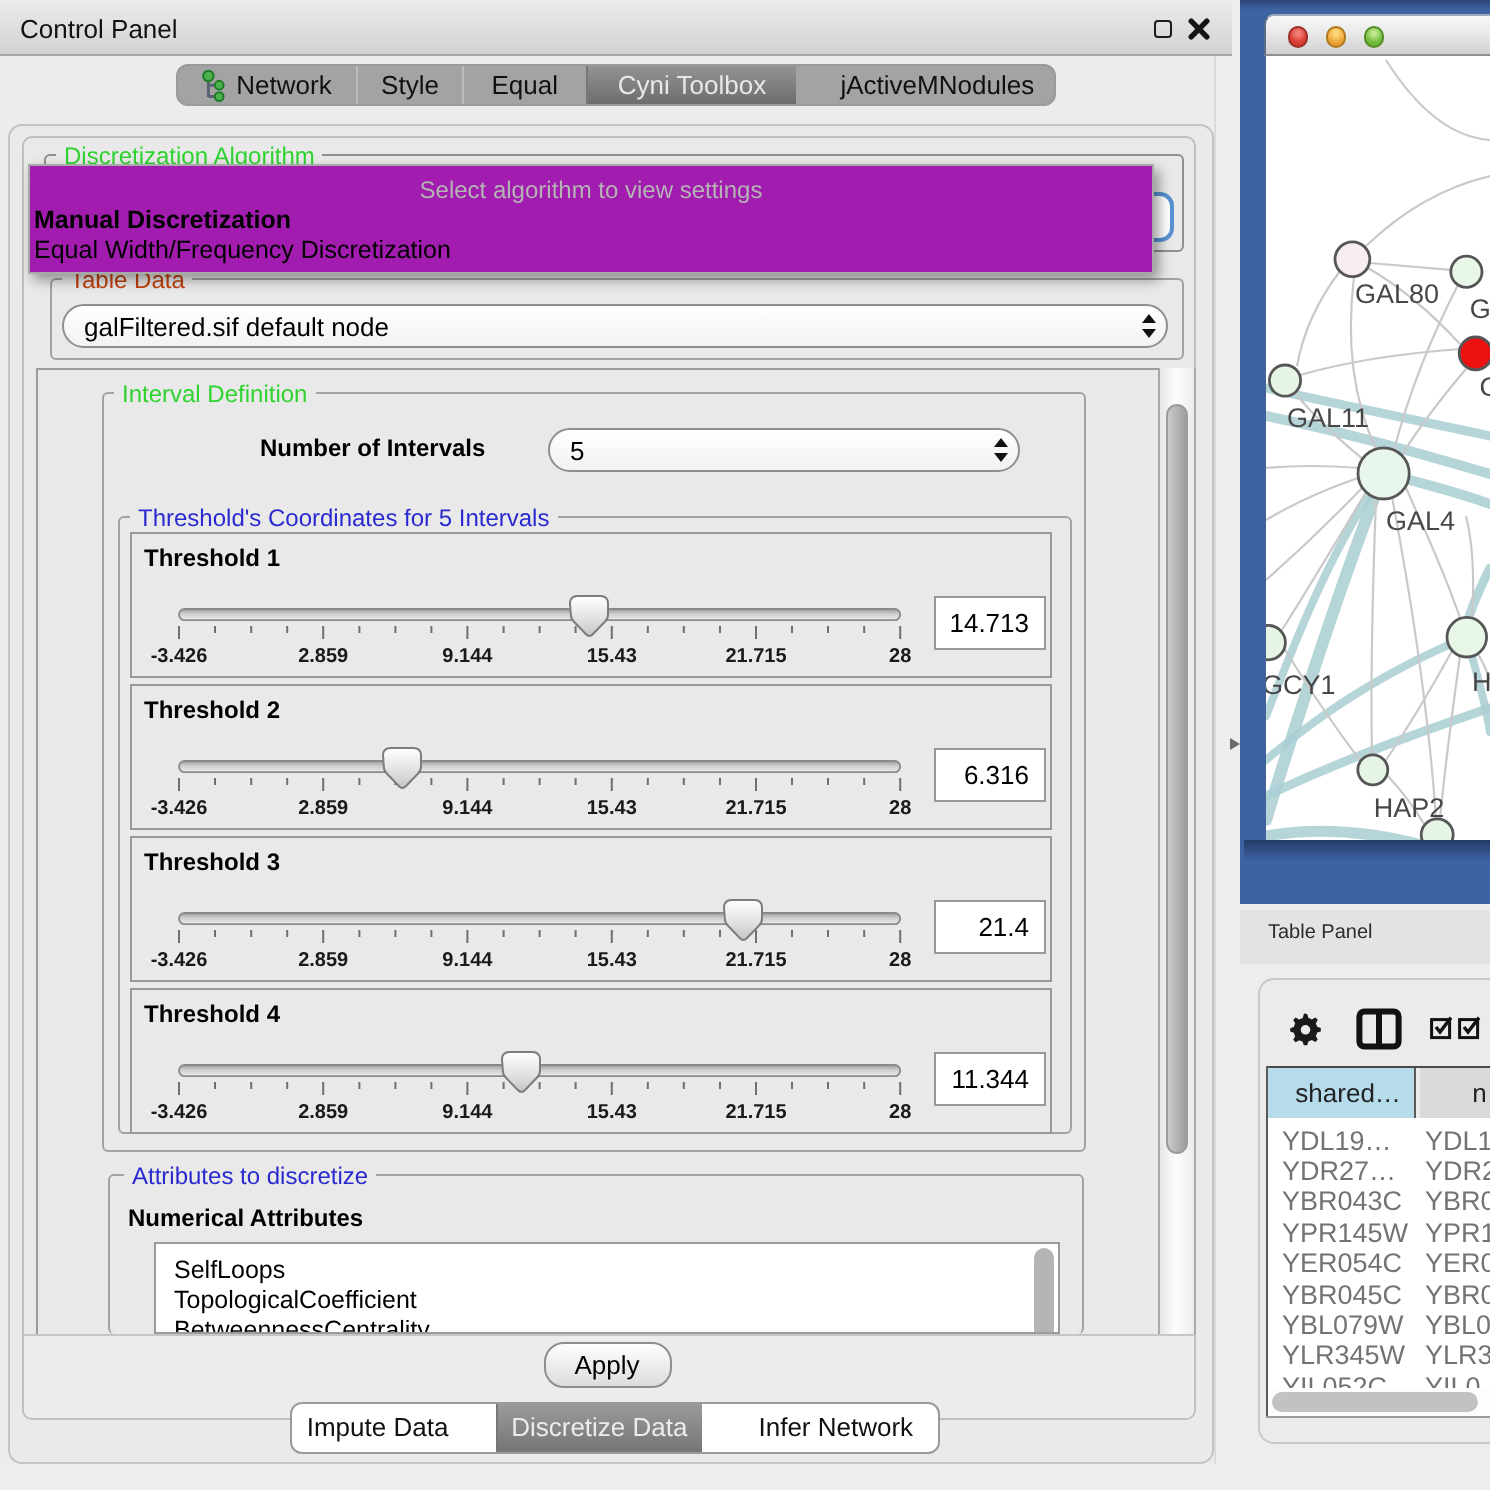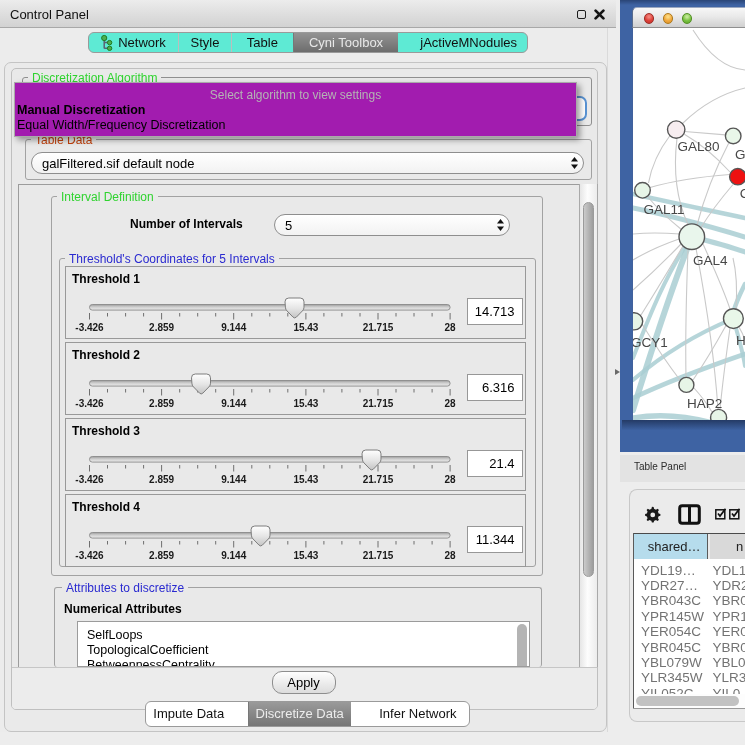--- a/index.html
+++ b/index.html
@@ -41,21 +41,21 @@
 
 #cptitle { left:0; top:0; width:616px; height:28px; background:linear-gradient(#ececec,#dcdcdc 60%,#d2d2d2); border-bottom:1px solid #a8a8a8; }
 #cptitle .t { position:absolute; left:10px; top:7px; font-size:13px; color:#111; }
 #cpsq { position:absolute; left:576.5px; top:9.8px; width:9.6px; height:9.4px; border:1.5px solid #1c1c1c; border-radius:2px; }
 #cpx { left:593.5px; top:9px; }
 #cpbody { left:0; top:28px; width:608px; height:704px; background:#ececec; border-right:1px solid #dadada; }
 #outer { left:4px; top:62px; width:602.5px; height:669.5px; background:#eaeaea; border:1px solid #c4c4c4; border-radius:7px; }
 #inner { left:11px; top:68px; width:587px; height:641.5px; background:#e9e9e9; border:1px solid #bfbfbf; border-radius:5px; }
 
 
-#toptabs { left:88px; top:31.5px; width:440px; height:21.5px; background:#5eead4; border:1px solid #9a9a9a; border-radius:6px; display:flex; overflow:hidden; font-size:13px; color:#111; }
+#toptabs { left:88px; top:31.5px; width:440px; height:21.5px; background:#a3a3a3; border:1px solid #9a9a9a; border-radius:6px; display:flex; overflow:hidden; font-size:13px; color:#111; }
 #toptabs .seg { height:100%; display:flex; align-items:center; justify-content:center; border-left:1px solid #bdbdbd; }
 #toptabs .seg:first-child { border-left:none; }
 #toptabs .dark { background:linear-gradient(#939393,#6d6d6d); color:#e8e8e8; border-left:1px solid #777; }
 #toptabs .dark + .seg { border-left:none;padding-left:12px; }
 
 
 .group { position:absolute; border:1px solid #a2a2a2; border-radius:3px; }
 .gtitle { position:absolute; font-size:12px; padding:0 4px; background:#e9e9e9; white-space:nowrap; }
 .green { color:#2fd32f; }
 .blue { color:#2a2ad0; }
@@ -245,21 +245,21 @@
 <div class="abs" id="outer"></div>
 <div class="abs" id="inner"></div>
 <div class="abs" id="toptabs">
   <div class="seg" style="width:89px"><svg width="12" height="17" viewBox="0 0 12 17" style="margin-right:5px">
     <path d="M3.2,5 V14.5 M3.2,8.6 H8 M3.2,14.3 H8" stroke="#5a6374" stroke-width="1.5" fill="none"></path>
     <circle cx="3.2" cy="4" r="2.6" fill="#4caf50" stroke="#1e7c24" stroke-width="1"></circle>
     <circle cx="8.6" cy="8.6" r="2.2" fill="#4caf50" stroke="#1e7c24" stroke-width="1"></circle>
     <circle cx="8.6" cy="14.3" r="2.2" fill="#4caf50" stroke="#1e7c24" stroke-width="1"></circle>
   </svg>Network</div>
   <div class="seg" style="width:53px">Style</div>
-  <div class="seg" style="width:61.7px">Table</div>
+  <div class="seg" style="width:61.7px">Equal</div>
   <div class="seg dark" style="width:105.7px">Cyni Toolbox</div>
   <div class="seg" style="width:128.6px">jActiveMNodules</div>
 </div>
 
 <div class="group" style="left:22px; top:77px; width:570px; height:49px; border-color:#8f8f8f;">
   <span class="gtitle green" style="left:5px; top:-7px;">Discretization Algorithm</span>
 </div>
 <div class="abs" id="capDisc"></div>
 
 <div class="group" style="left:25px; top:139px; width:567px; height:41px;">

